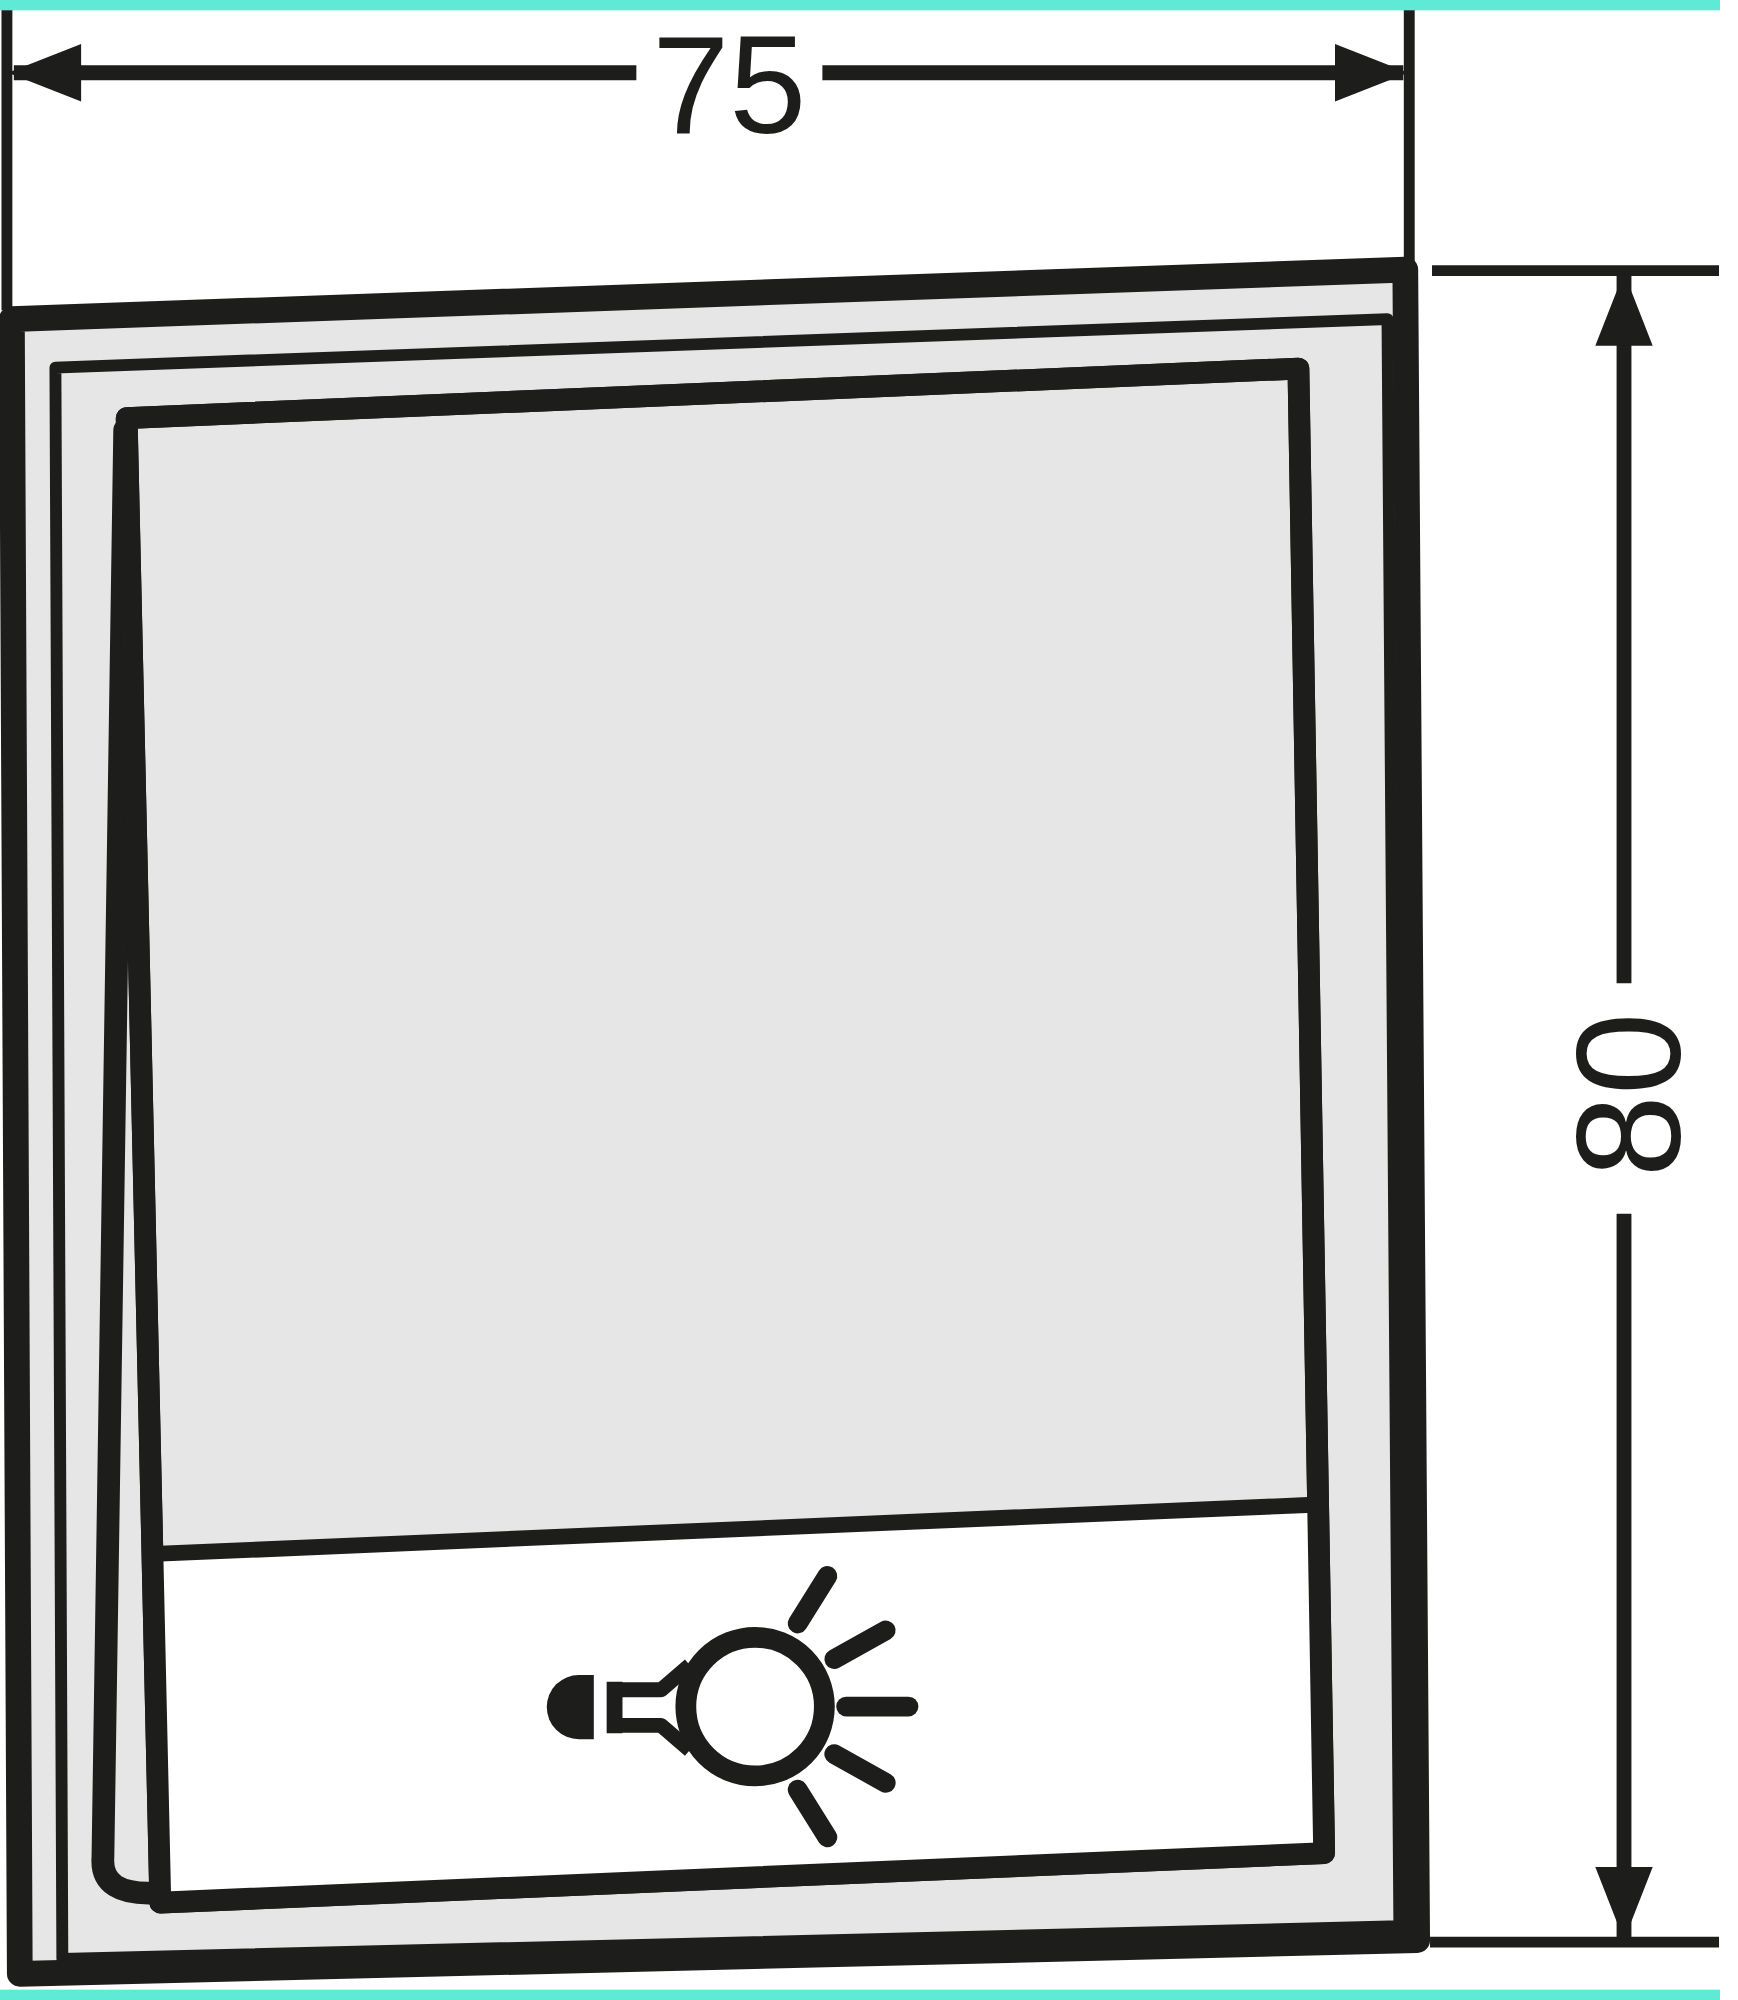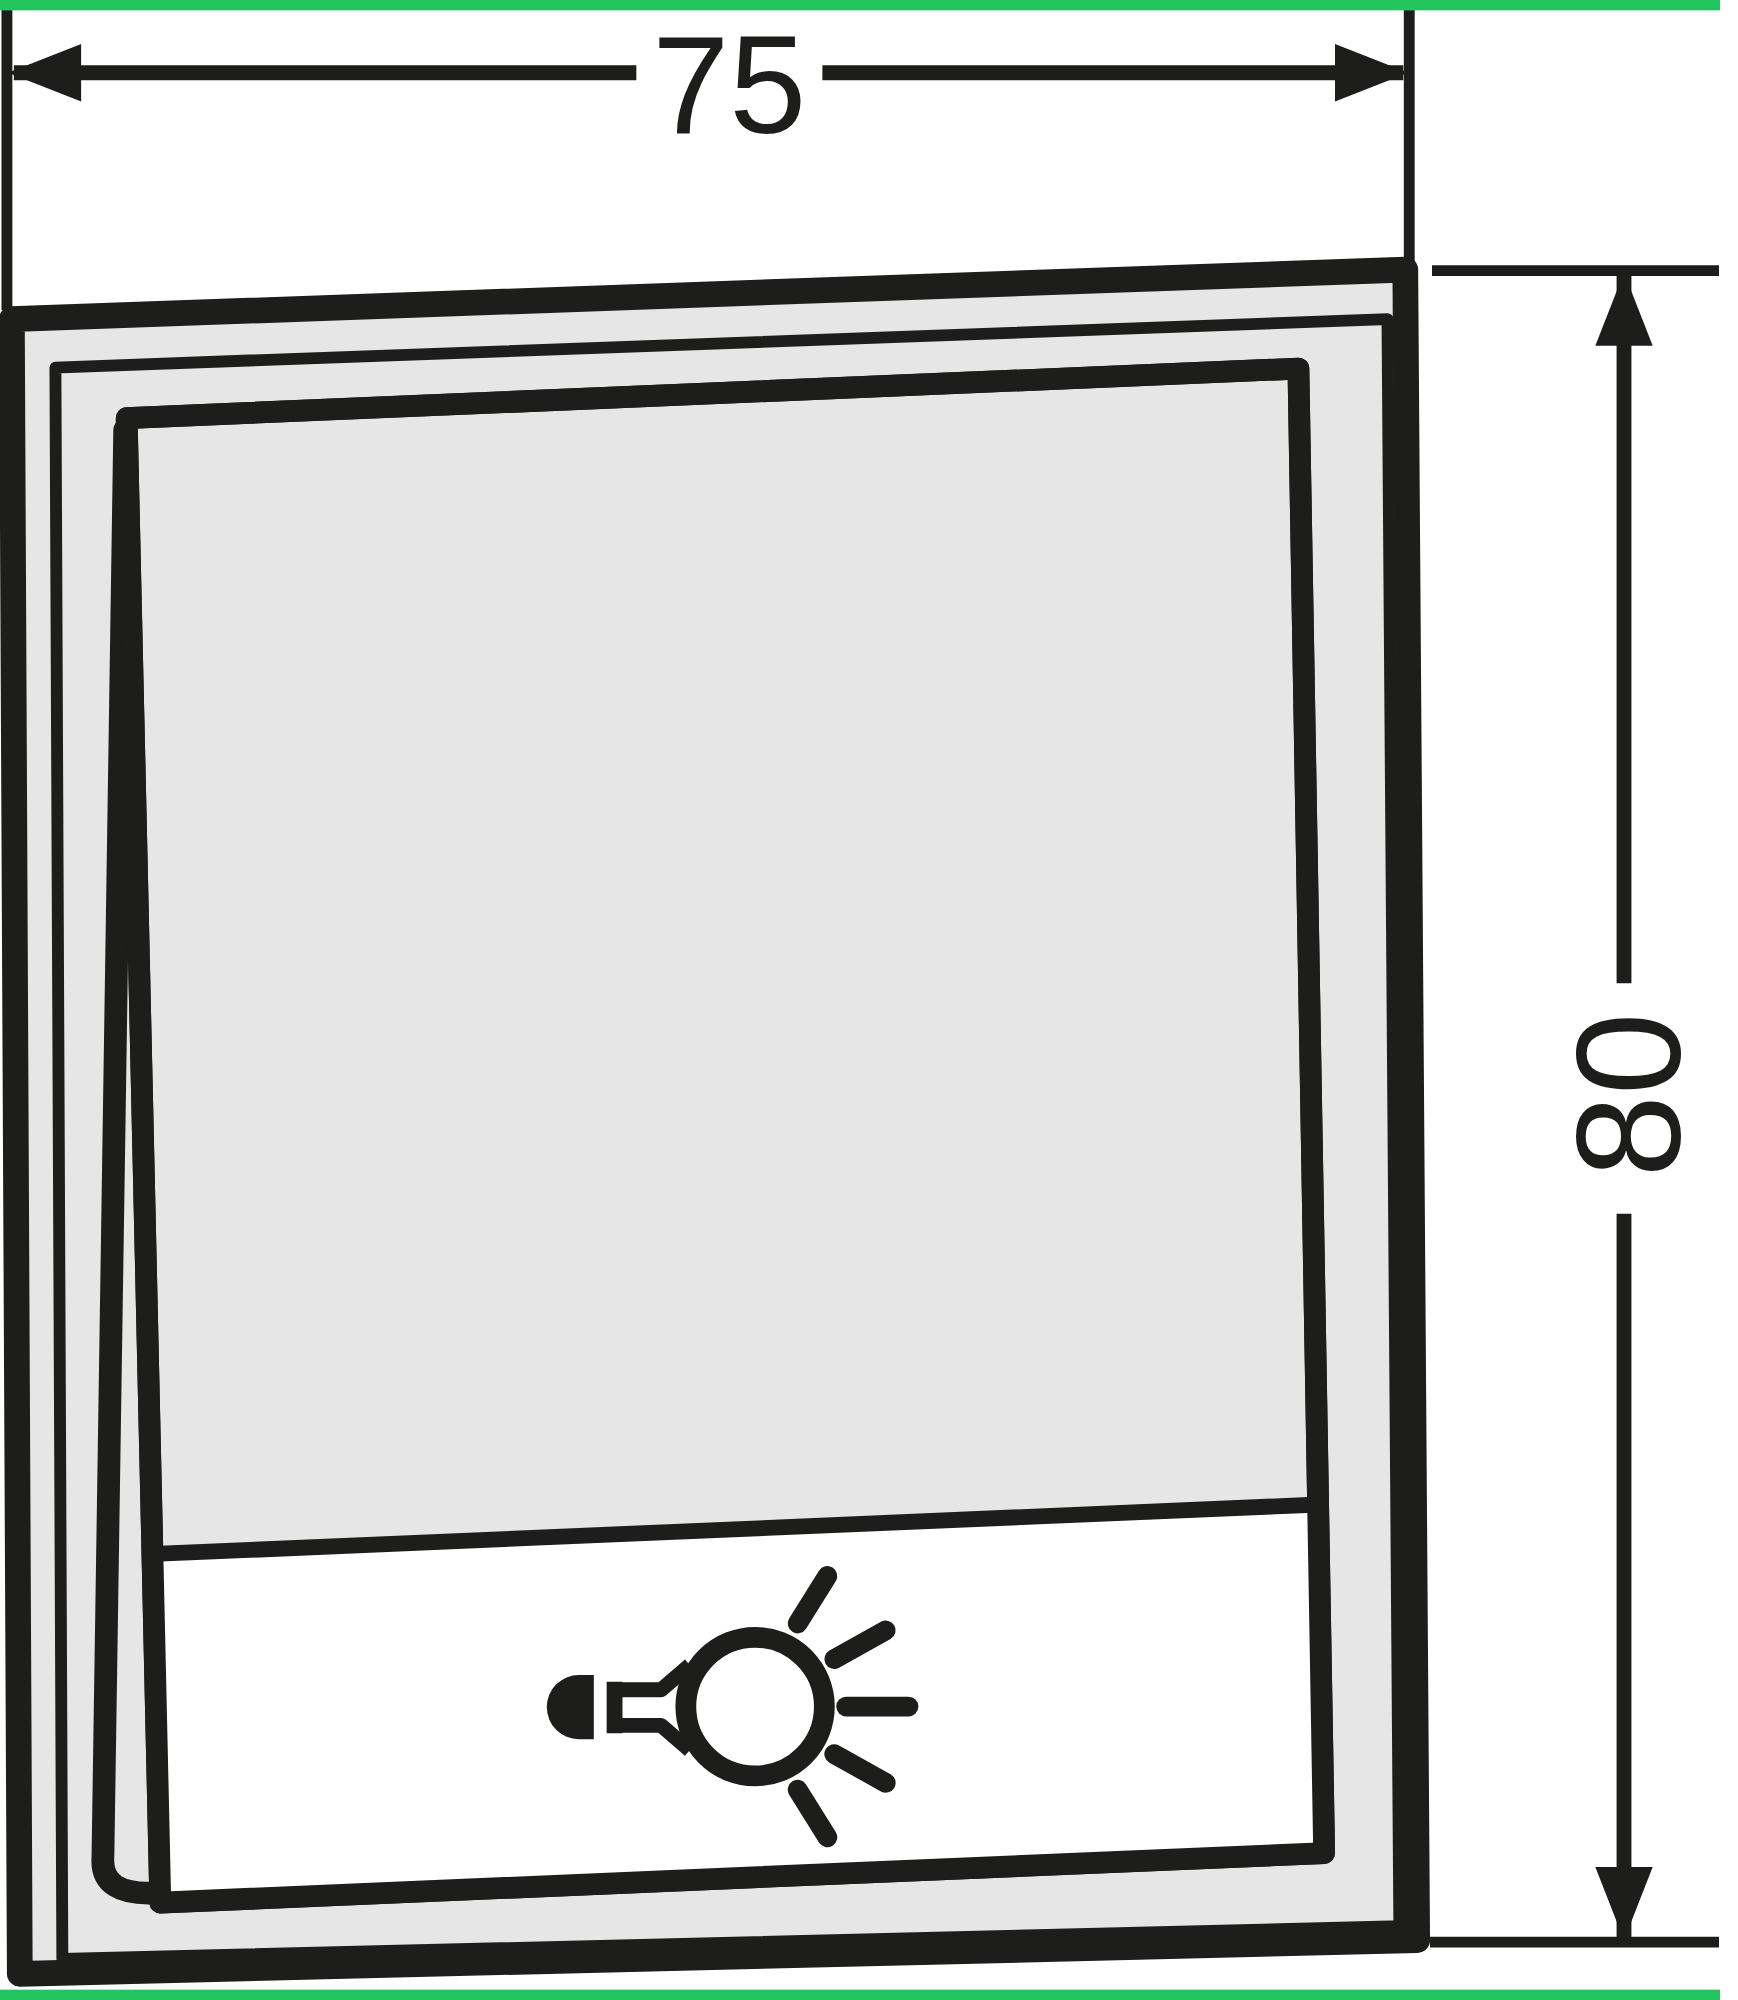--- a/index.html
+++ b/index.html
@@ -1,20 +1,20 @@
 <!DOCTYPE html>
 <html><head>
 <meta charset="utf-8">
 <style>
   html, body { margin: 0; padding: 0; background: #ffffff; }
   .stage {
     position: relative;
     width: 1720px;
     height: 2000px;
-    background: #22c55e;
+    background: #5eead4;
     overflow: hidden;
   }
   .stage svg { display: block; width: 100%; height: 100%; }
 
   
   .ink-stroke   { stroke: #1d1d1b; }
   .ink-fill     { fill: #1d1d1b; }
   .no-fill      { fill: none; }
   .panel-fill   { fill: #e6e6e6; }
 

